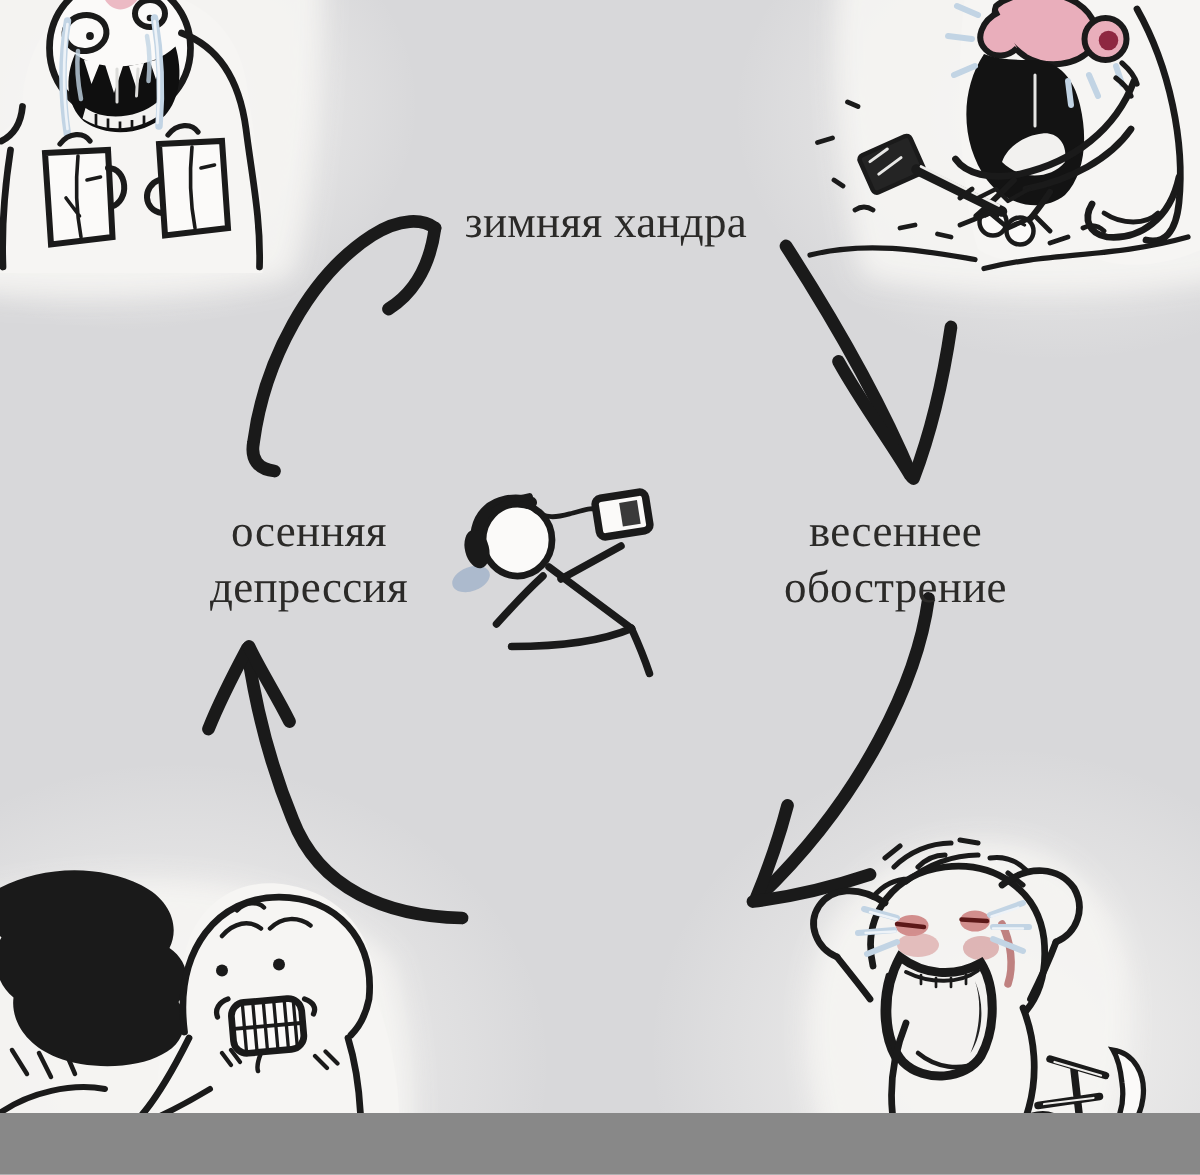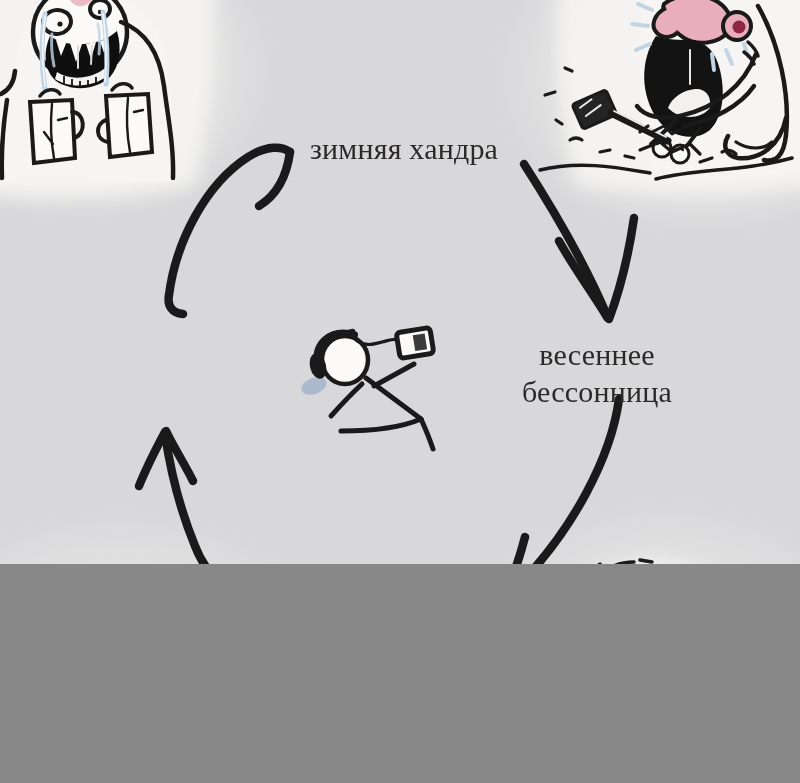--- a/index.html
+++ b/index.html
@@ -1,17 +1,17 @@
 <!DOCTYPE html>
 <html style="--background: #d8d8da; --ink: #1a1a1a; --text: #2b2a28; --paper: #f6f5f3; --face-pink: #e9aebb; --ear-maroon: #8e2741; --tear-blue: #c2d4e4; --eye-red: #c06060;"><head>
 <meta charset="utf-8">
 <style>
   html,body{margin:0;padding:0;background:#888;}
   .canvas{
-    position:relative;width:800px;height:564px;overflow:hidden;
+    position:relative;width:800px;height:742px;overflow:hidden;
     background:
       radial-gradient(ellipse 270px 210px at 85px 70px,  rgba(248,247,245,.95) 0%, rgba(248,247,245,0) 72%),
       radial-gradient(ellipse 300px 230px at 705px 75px, rgba(246,245,243,.95) 0%, rgba(246,245,243,0) 72%),
       radial-gradient(ellipse 330px 270px at 120px 710px,rgba(248,247,245,.95) 0%, rgba(248,247,245,0) 75%),
       radial-gradient(ellipse 310px 270px at 665px 700px,rgba(246,245,243,.95) 0%, rgba(246,245,243,0) 75%),
       var(--background,#d8d8da);
     font-family:"Liberation Serif", serif;
   }
   .stage{position:absolute;left:0;top:0;width:800px;height:783px;}
   .label{
@@ -225,15 +225,16 @@
       <path class="ln" stroke-width="4" d="M 676 758 L 660 788"></path>
 
       <path class="wh" style="stroke:var(--ink);stroke-width:3.5;" d="M 742 700 C 756 702 764 716 762 732 C 760 748 750 758 738 757 C 746 748 750 736 748 722 C 747 712 745 705 742 700 Z"></path>
       <path class="ln" stroke-width="5" d="M 700 706 L 737 717 M 692 737 L 733 731 M 724 753 L 708 771 M 716 713 L 720 748"></path>
       <path d="M 703 708 L 734 717 M 696 736 L 729 732" stroke="#efeeec" stroke-width="1.5" stroke-linecap="round"></path>
       <path d="M 752 742 C 750 750 744 755 738 756 C 744 750 748 746 752 742 Z" fill="#333"></path>
     </g>
   </svg>
 
   <div class="label nowrap" style="left:404px;top:130px;">зимняя хандра</div>
-  <div class="label" style="left:597px;top:336px;width:195px;">весеннее бессонница</div>
+  <div class="label" style="left:597px;top:336px;width:195px;">весеннее обострение</div>
+  <div class="label" style="left:206px;top:336px;width:175px;">осенняя депрессия</div>
 
 </div>
 
 </body></html>

